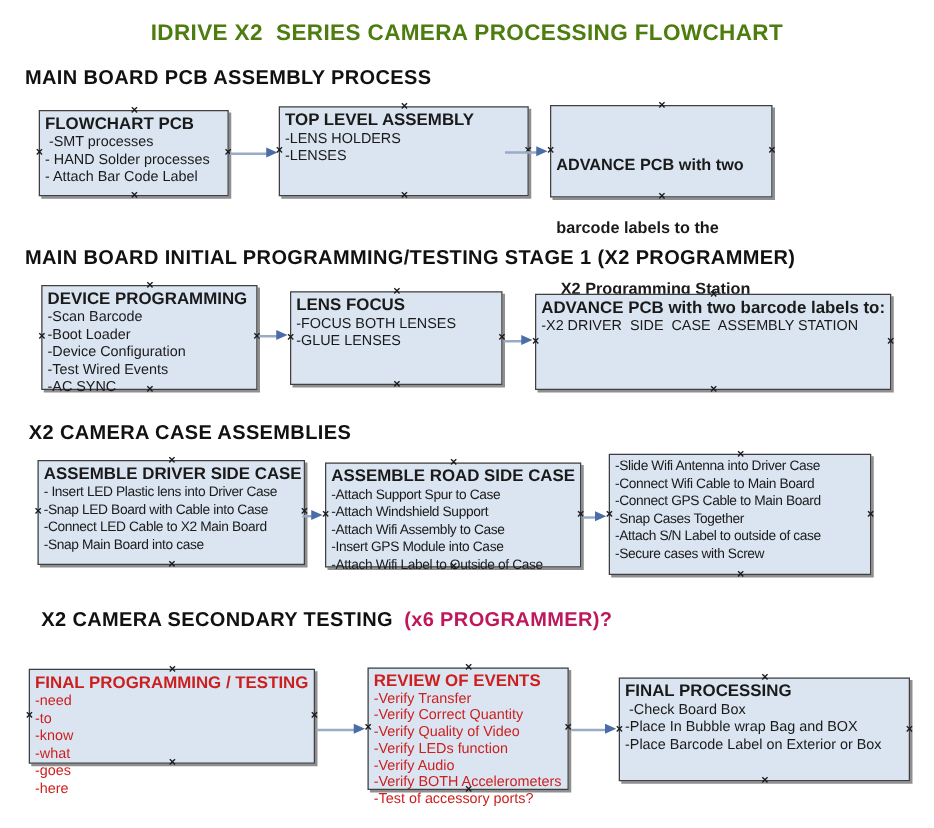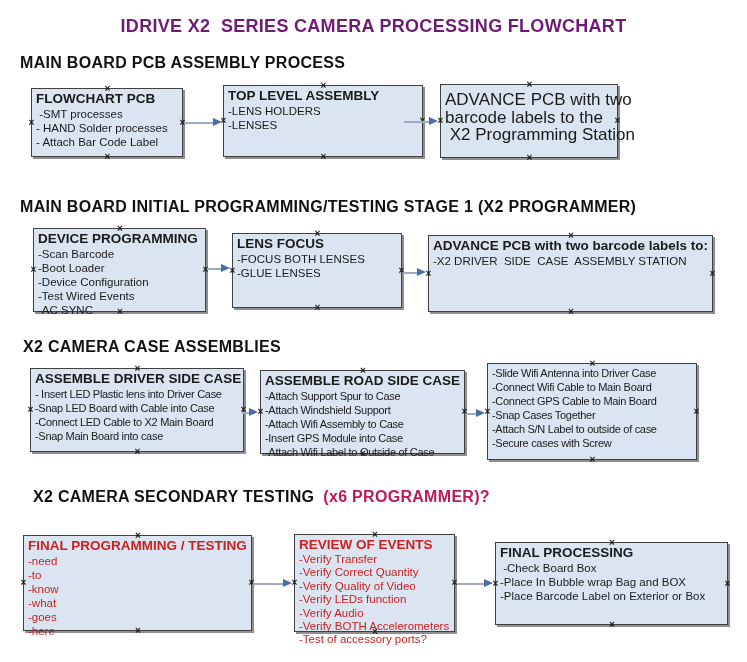--- a/index.html
+++ b/index.html
@@ -2,52 +2,52 @@
 <html><head>
 <meta charset="utf-8">
 <style>
   html,body{margin:0;padding:0;background:#ffffff;}
   #canvas{
     position:relative;width:747px;height:662px;background:#ffffff;overflow:hidden;
     font-family:"Liberation Sans","DejaVu Sans",sans-serif;color:#1a1a1a;
   }
   .title{
     position:absolute;top:16px;left:0;width:747px;text-align:center;
-    font-size:18px;font-weight:bold;letter-spacing:0.3px;white-space:pre;color:#701a75;
+    font-size:18px;font-weight:bold;letter-spacing:0.3px;white-space:pre;color:#4d7c0f;
   }
   .heading{
     position:absolute;font-size:16px;font-weight:bold;letter-spacing:0.3px;white-space:pre;color:#111;
   }
   #h0{left:20px;top:54px;}
   #h1{left:20px;top:198px;}
   #h2{left:23px;top:338px;}
   #h3{left:33px;top:488px;}
   .heading .red-part{color:#be185d;margin-left:9px;}
   .fbox{
     position:absolute;background:#dbe5f1;border:1px solid #404040;
     box-shadow:2px 2px 0 0 #8f8f8f;padding:2px 0 0 4px;box-sizing:border-box;
     overflow:visible;
   }
   .fbox .btitle{font-size:13.5px;font-weight:bold;line-height:16px;white-space:pre;}
   .fbox .item{font-size:11.5px;line-height:14px;white-space:pre;}
   .fbox.tight .item{font-size:11px;letter-spacing:-0.3px;}
-  .fbox.bold-items .item{font-size:17px;font-weight:normal;line-height:17.5px;}
+  .fbox.bold-items .item{font-size:13px;font-weight:bold;line-height:17.5px;margin-top:32px;}
   .fbox.bold-items{padding-top:6px;}
   .fbox.red-box .btitle,.fbox.red-box .item{color:#cc1f1f;}
   .fbox.squeeze .item{line-height:13.4px;}
   #b00{left:31px;top:88px;width:152px;height:69px;}
   #b01{left:223px;top:85px;width:200px;height:72px;}
   #b02{left:440px;top:84px;width:178px;height:74px;}
   #b10{left:33px;top:228px;width:173px;height:84px;}
   #b11{left:232px;top:233px;width:170px;height:75px;}
   #b12{left:428px;top:235px;width:285px;height:77px;}
   #b20{left:30px;top:368px;width:214px;height:84px;}
   #b21{left:260px;top:370px;width:205px;height:84px;}
   #b22{left:487px;top:363px;width:210px;height:97px;}
-  #b30{left:23px;top:535px;width:229px;height:96px;}
+  #b30{left:23px;top:535px;width:229px;height:76px;}
   #b31{left:294px;top:534px;width:161px;height:98px;}
   #b32{left:495px;top:542px;width:233px;height:83px;}
   .handle{
     position:absolute;font-size:10px;line-height:7px;width:7px;height:7px;
     color:#1a1a1a;font-weight:bold;text-align:center;pointer-events:none;
   }
   .handle.t{top:-4px;left:50%;margin-left:-3px;}
   .handle.b{bottom:-4px;left:50%;margin-left:-3px;}
   .handle.l{left:-4px;top:50%;margin-top:-4px;}
   .handle.r{right:-4px;top:50%;margin-top:-4px;}

